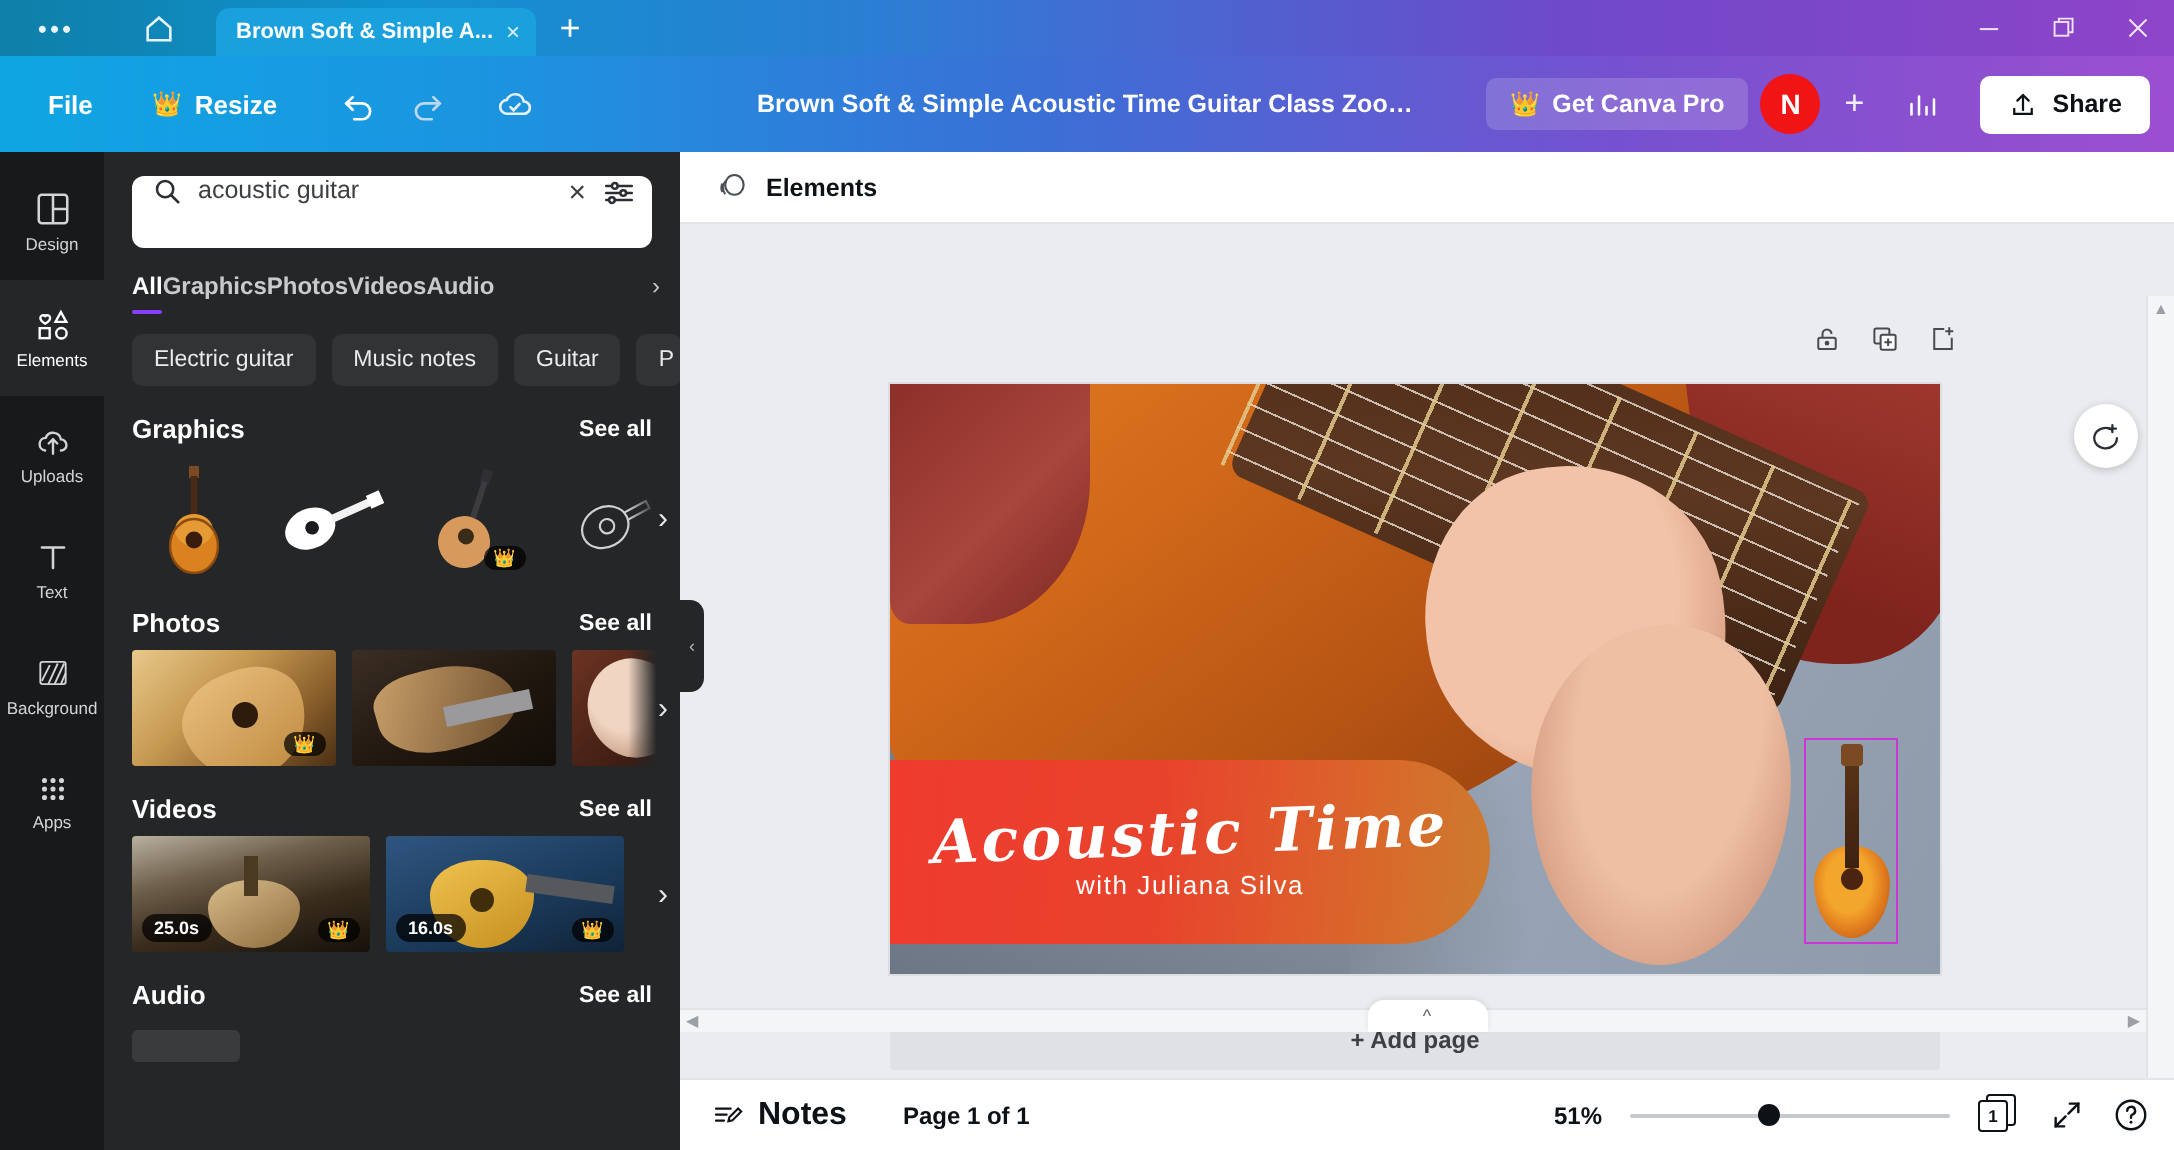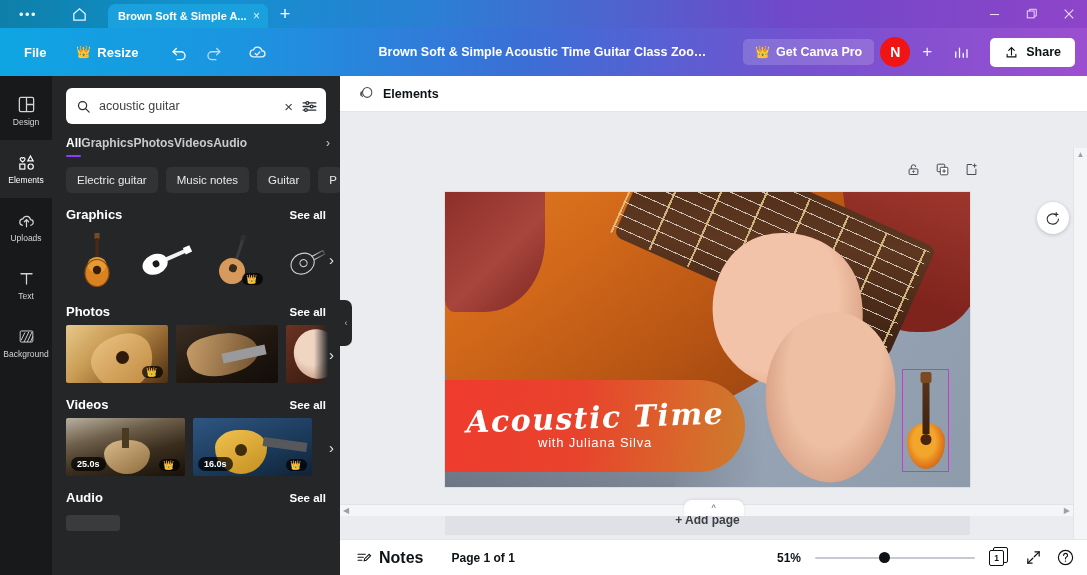--- a/index.html
+++ b/index.html
@@ -92,21 +92,21 @@
   .rail-label { font-size: 8.5px; line-height: 1; }
 
   
   .panel {
     position: absolute; left: 52px; top: 76px; width: 288px; height: 499px;
     background: #252627; overflow: hidden;
   }
   .search-wrap { padding: 12px 14px 0 14px; }
   .search-box {
     height: 36px; background: #fff; border-radius: 6px;
-    display: flex; align-items: center; padding: 0 8px 0 10px; gap: 8px;
+    display: flex; align-items: flex-start; padding: 0 8px 0 10px; gap: 8px;
   }
   .search-val { flex: 1; font-size: 12.5px; color: #3c3f42; }
   .search-x { color: #3c3f42; font-size: 15px; }
   .tabs-row {
     display: flex; align-items: flex-start; gap: 0;
     padding: 12px 14px 0 14px; position: relative;
   }
   .ptab { font-size: 12px; font-weight: bold; color: #c9cacc; padding-bottom: 7px; position: relative; }
   .ptab.active { color: #fff; }
   .ptab.active::after {
@@ -468,20 +468,36 @@
     <div class="rail-item">
       <span>
         <svg width="19" height="19" viewBox="0 0 24 24" fill="none" stroke="#d3d4d6" stroke-width="1.2">
           <rect x="4" y="5" width="16" height="14" rx="1.5"></rect>
           <path d="M5 17 L10 7 M9 19 L15 6 M13 19 L19 6 M17 19 L20 12"></path>
         </svg>
       </span>
       <span class="rail-label">Background</span>
     </div>
 
+    <div class="rail-item">
+      <span>
+        <svg width="17" height="17" viewBox="0 0 24 24" fill="#d3d4d6">
+          <circle cx="6" cy="6" r="1.8"></circle>
+            <circle cx="12" cy="6" r="1.8"></circle>
+            <circle cx="18" cy="6" r="1.8"></circle>
+          <circle cx="6" cy="12" r="1.8"></circle>
+            <circle cx="12" cy="12" r="1.8"></circle>
+            <circle cx="18" cy="12" r="1.8"></circle>
+          <circle cx="6" cy="18" r="1.8"></circle>
+            <circle cx="12" cy="18" r="1.8"></circle>
+            <circle cx="18" cy="18" r="1.8"></circle>
+        </svg>
+      </span>
+      <span class="rail-label">Apps</span>
+    </div>
   </div>
 
   <div class="panel">
 
     <div class="search-wrap">
       <div class="search-box">
         <span>
           <svg width="15" height="15" viewBox="0 0 24 24" fill="none" stroke="#2b2f33" stroke-width="2" stroke-linecap="round">
             <circle cx="10.5" cy="10.5" r="6.5"></circle>
               <path d="M15.4 15.4 L21 21"></path>

